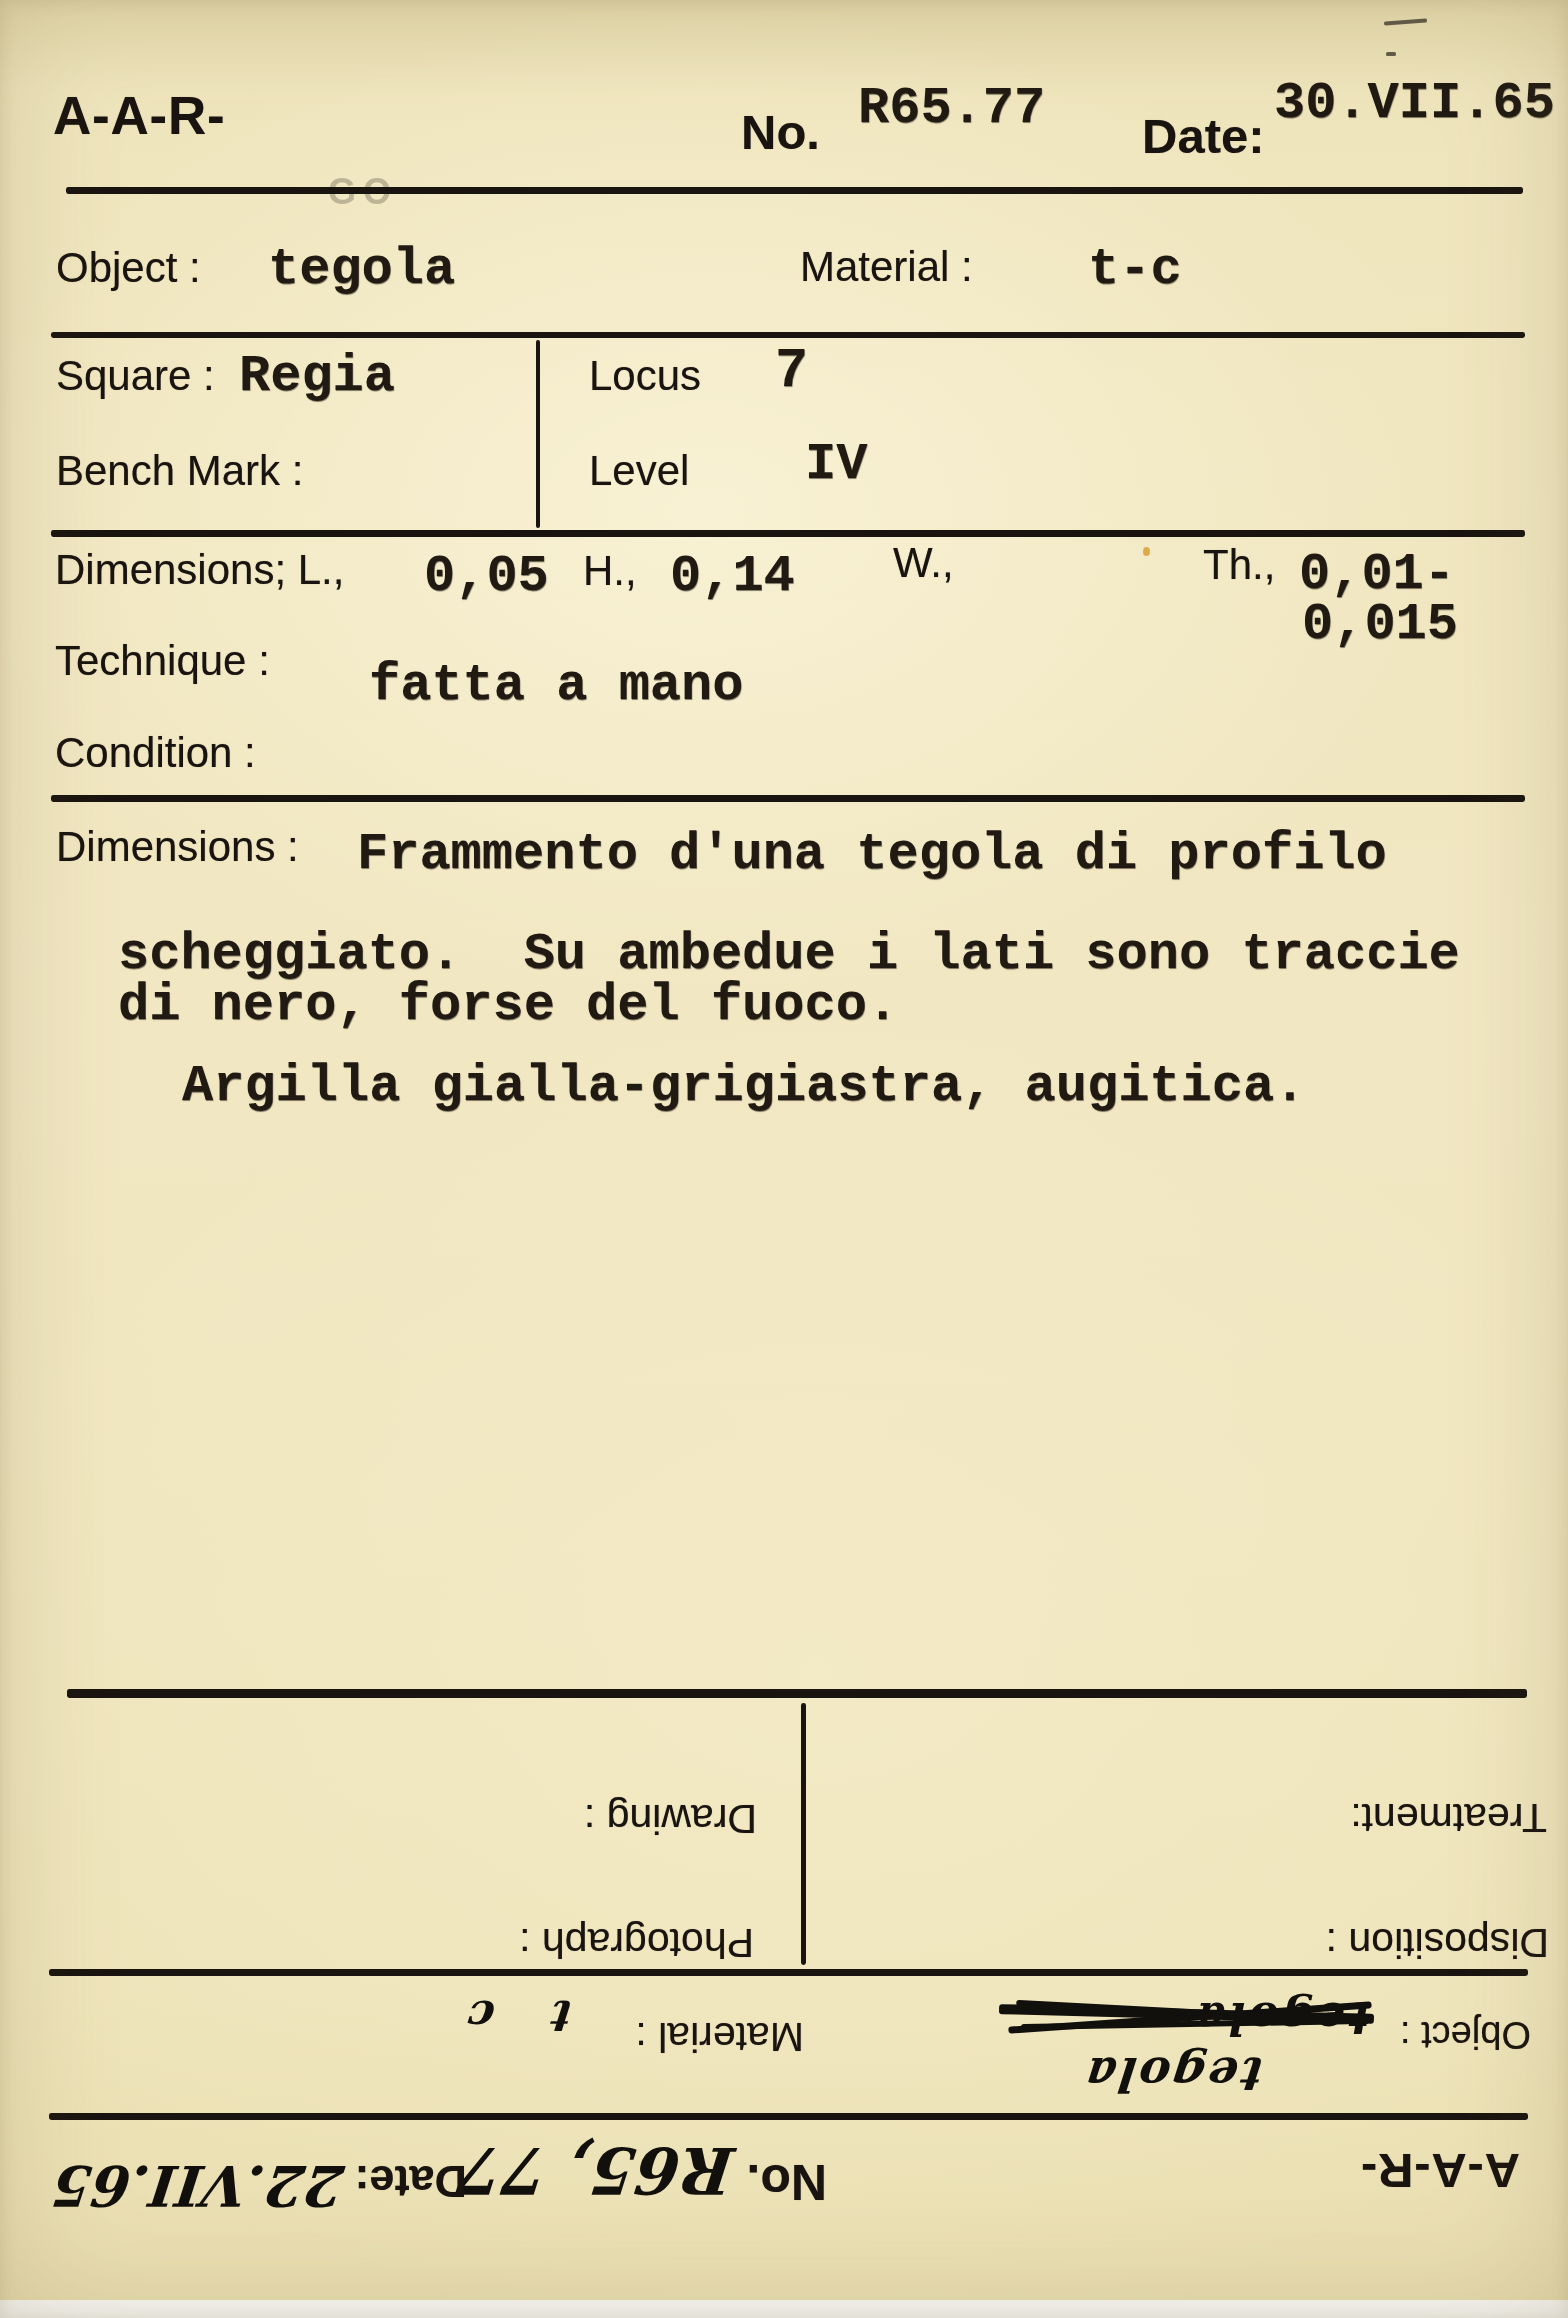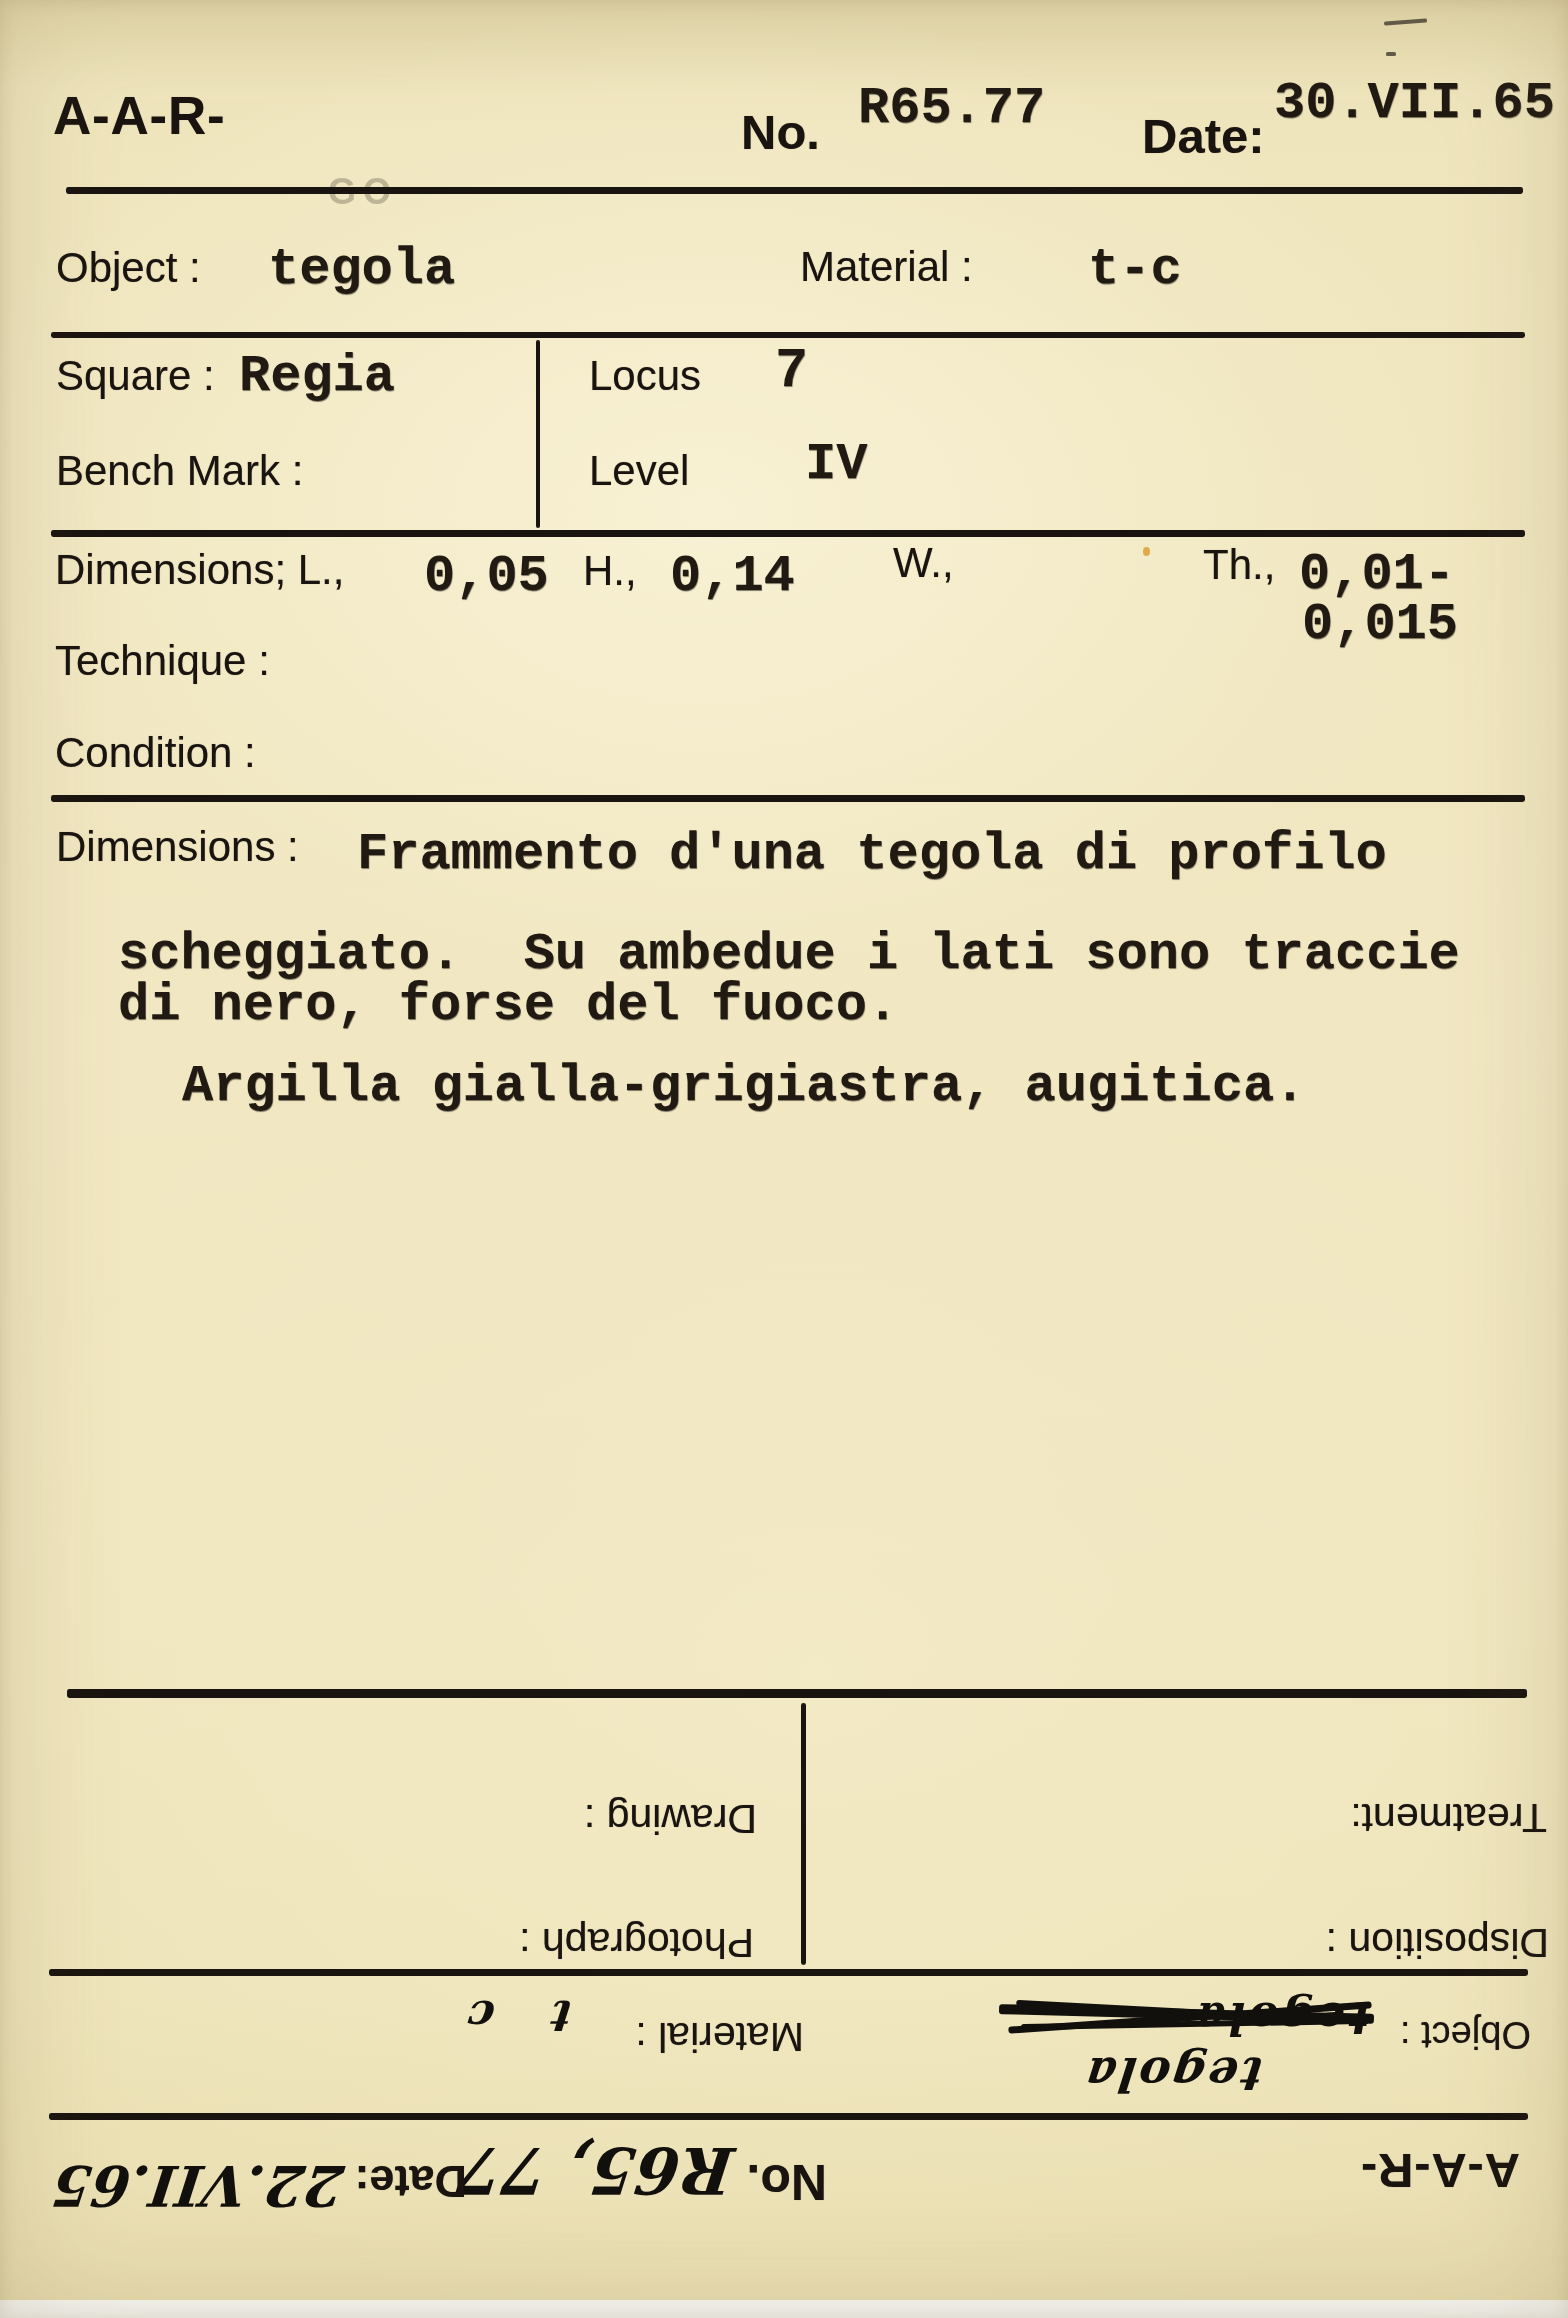--- a/index.html
+++ b/index.html
@@ -81,20 +81,21 @@
   <div class="abs print" style="left:55px;top:548px;">Dimensions; L.,</div>
   <div class="abs typed" style="left:396px;top:550px;margin-left:28px;">0,05</div>
   <div class="abs print" style="left:583px;top:549px;">H.,</div>
   <div class="abs typed" style="left:670px;top:550px;">0,14</div>
   <div class="abs print" style="left:893px;top:541px;">W.,</div>
   <div class="abs print" style="left:1203px;top:543px;">Th.,</div>
   <div class="abs typed" style="left:1299px;top:548px;">0,01-</div>
   <div class="abs typed" style="left:1302px;top:598px;">0,015</div>
 
   <div class="abs print" style="left:55px;top:639px;">Technique :</div>
+  <div class="abs typed" style="left:369px;top:659px;">fatta a mano</div>
   <div class="abs print" style="left:55px;top:731px;">Condition :</div>
 
   <div class="rule" style="left:51px;top:795px;width:1474px;height:7px;"></div>
 
   <div class="abs print" style="left:56px;top:825px;">Dimensions :</div>
   <div class="abs typed" style="left:357px;top:828px;">Frammento d'una tegola di profilo</div>
   <div class="abs typed" style="left:118px;top:928px;">scheggiato.  Su ambedue i lati sono traccie</div>
   <div class="abs typed" style="left:118px;top:979px;">di nero, forse del fuoco.</div>
   <div class="abs typed" style="left:182px;top:1060px;">Argilla gialla-grigiastra, augitica.</div>
 

